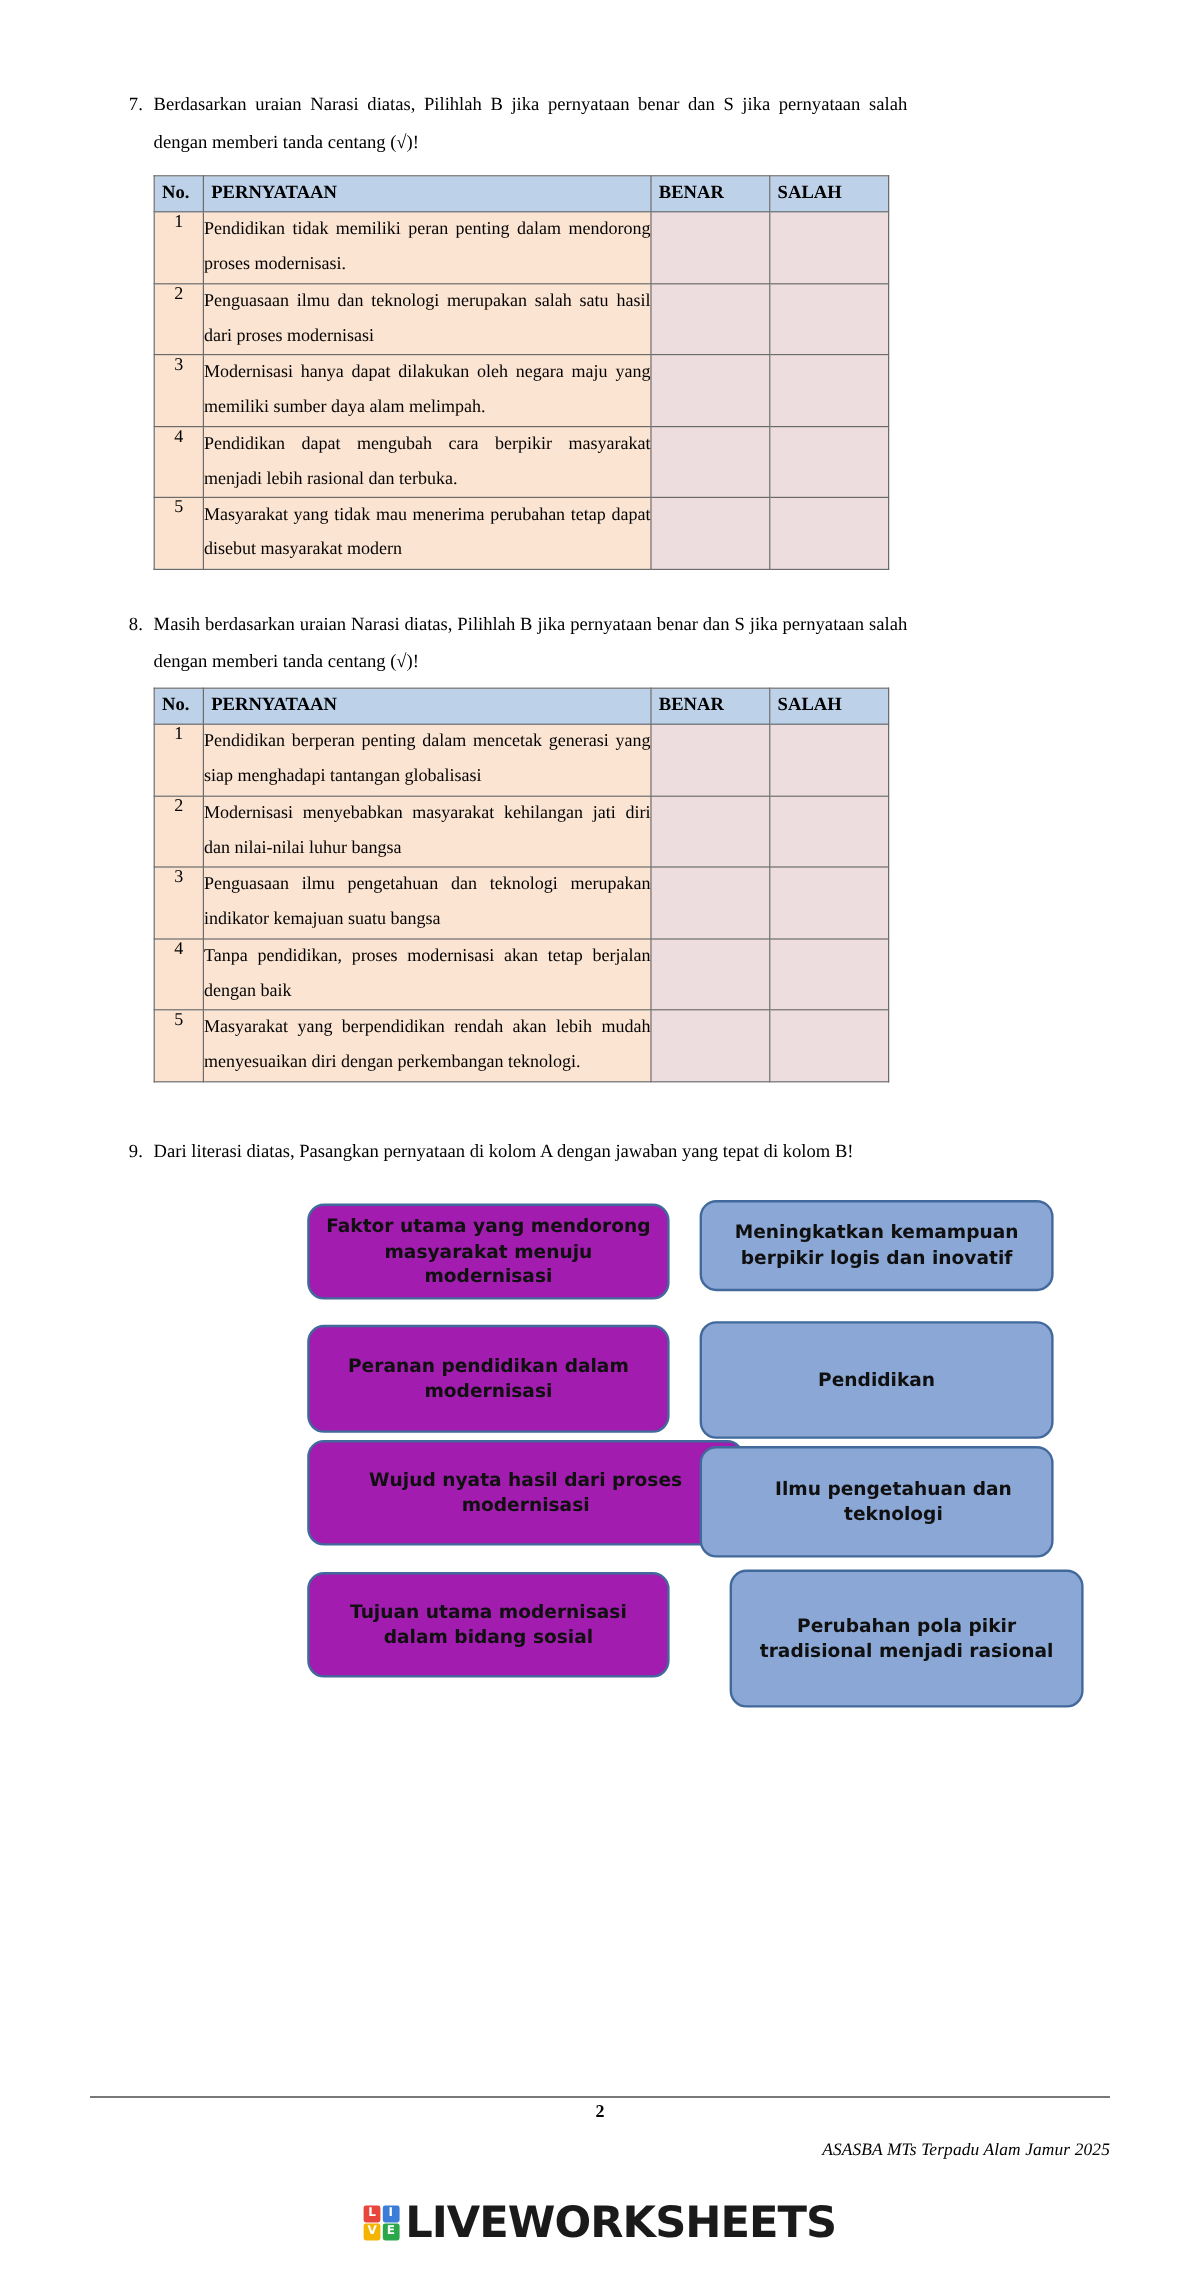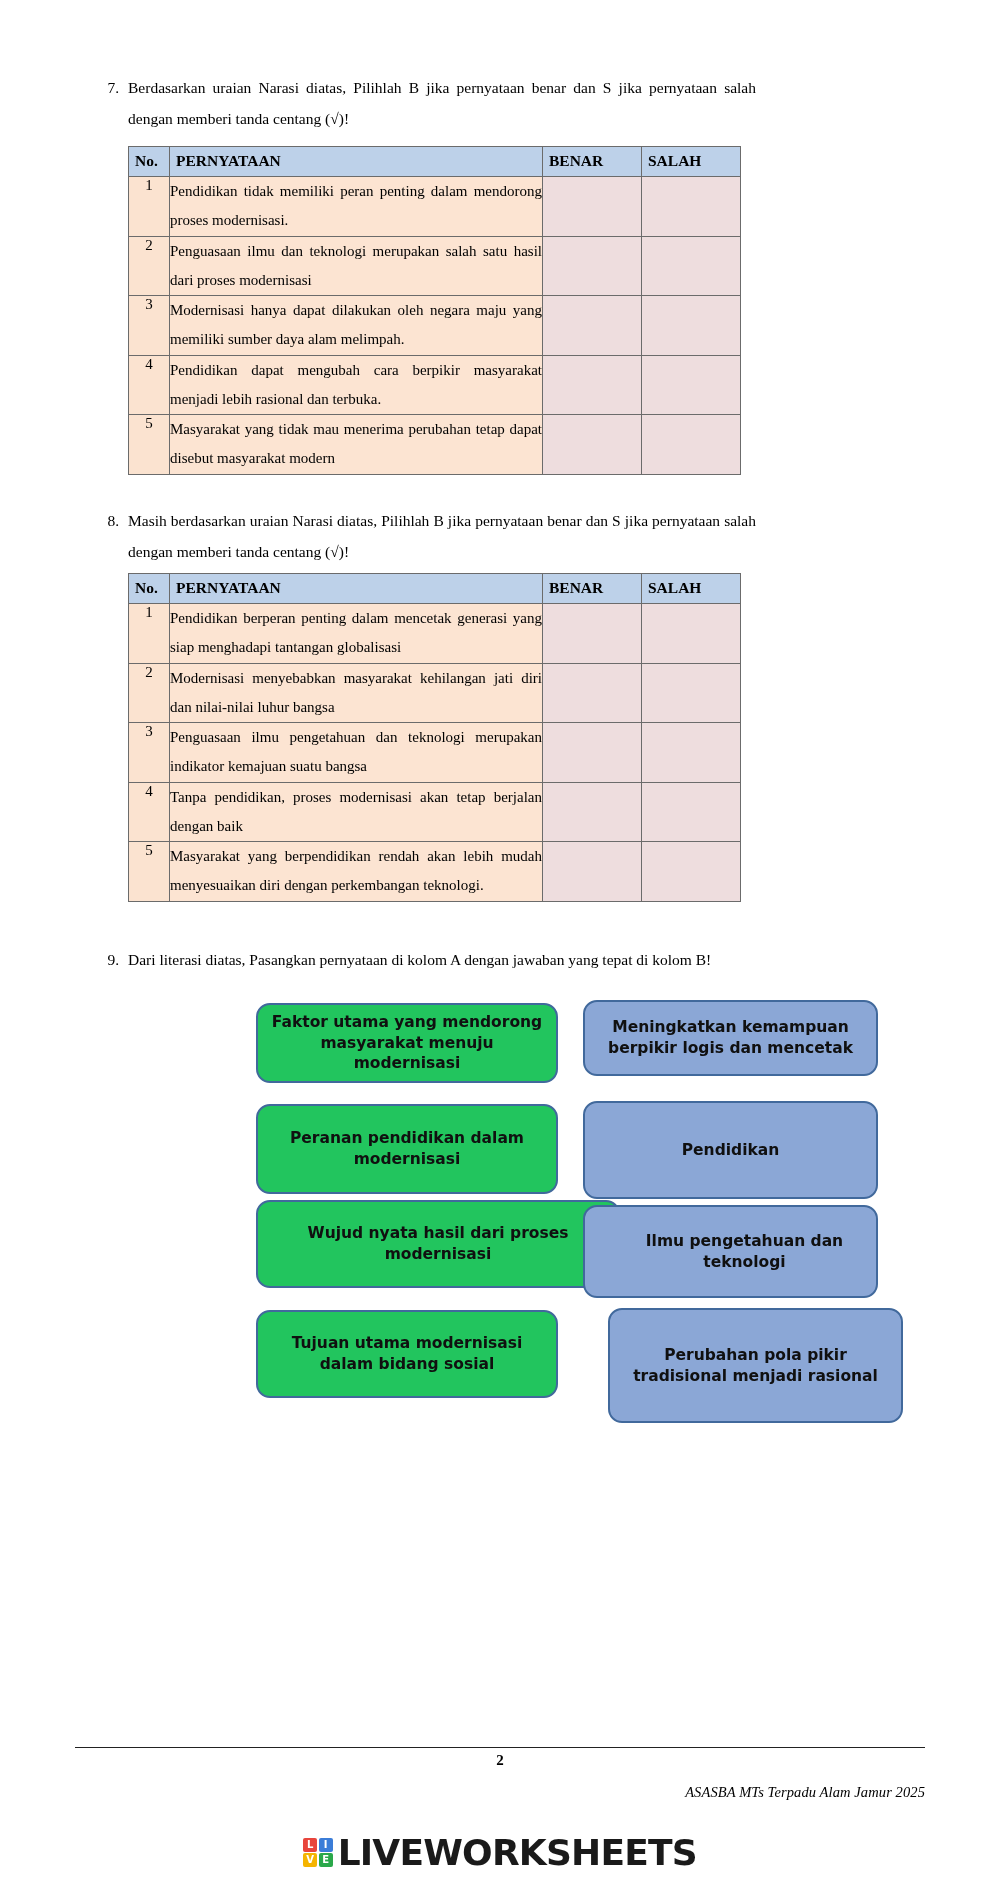--- a/index.html
+++ b/index.html
@@ -92,21 +92,21 @@
     font-size: 15.5px;
     line-height: 1.35;
     color: #101010;
     text-align: center;
     display: flex;
     align-items: center;
     justify-content: center;
     padding: 6px 12px;
     position: absolute;
   }
-  .mbox.green { background: #22c55e; }
+  .mbox.green { background: #a21caf; }
   .mbox.blue  { background: #8ba7d6; }
 
   
   .footer-rule {
     position: absolute;
     left: 75px; right: 75px;
     top: 1747px;
     border-top: 1.6px solid #222;
   }
   .page-number {
@@ -275,21 +275,21 @@
       <span>Peranan pendidikan dalam modernisasi</span>
     </div>
     <div class="mbox green" style="left:128px; top:200px; width:364px; height:88px;">
       <span>Wujud nyata hasil dari proses modernisasi</span>
     </div>
     <div class="mbox green" style="left:128px; top:310px; width:302px; height:88px;">
       <span>Tujuan utama modernisasi dalam bidang sosial</span>
     </div>
 
     <div class="mbox blue" style="left:455px; top:0px; width:295px; height:76px;">
-      <span>Meningkatkan kemampuan berpikir logis dan mencetak</span>
+      <span>Meningkatkan kemampuan berpikir logis dan inovatif</span>
     </div>
     <div class="mbox blue" style="left:455px; top:101px; width:295px; height:98px;">
       <span>Pendidikan</span>
     </div>
     <div class="mbox blue" style="left:455px; top:205px; width:295px; height:93px;padding-left:40px;">
       <span>Ilmu pengetahuan dan teknologi</span>
     </div>
     <div class="mbox blue" style="left:455px; top:308px; width:295px; height:115px;margin-left:25px;">
       <span>Perubahan pola pikir tradisional menjadi rasional</span>
     </div>

